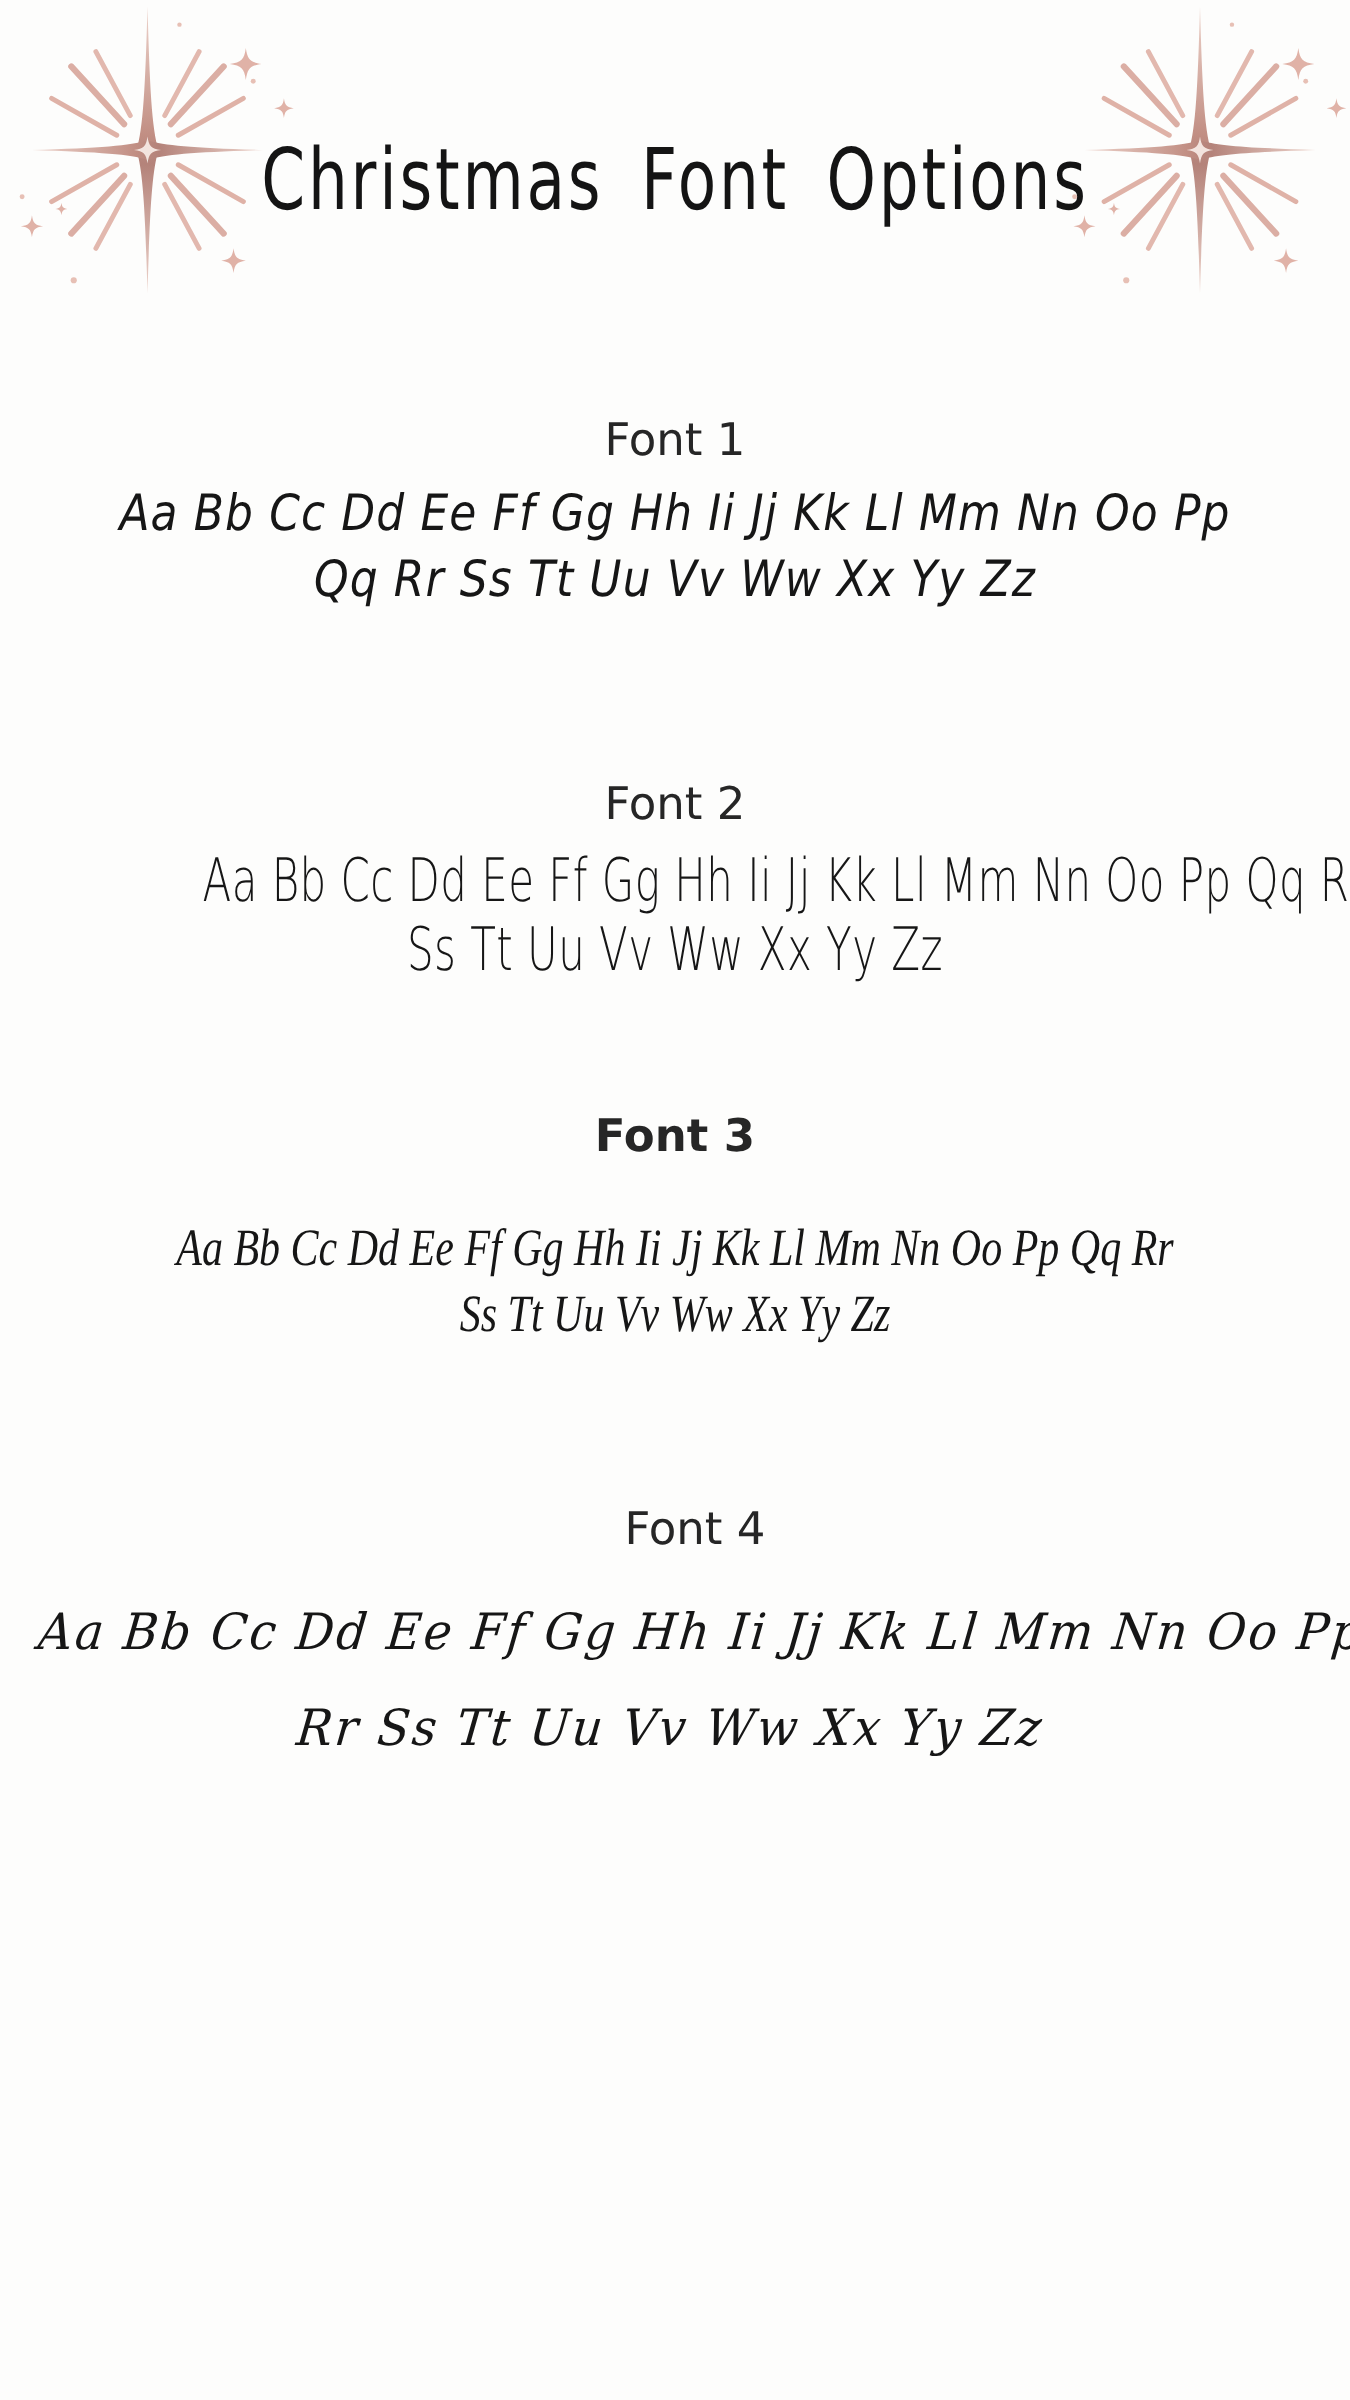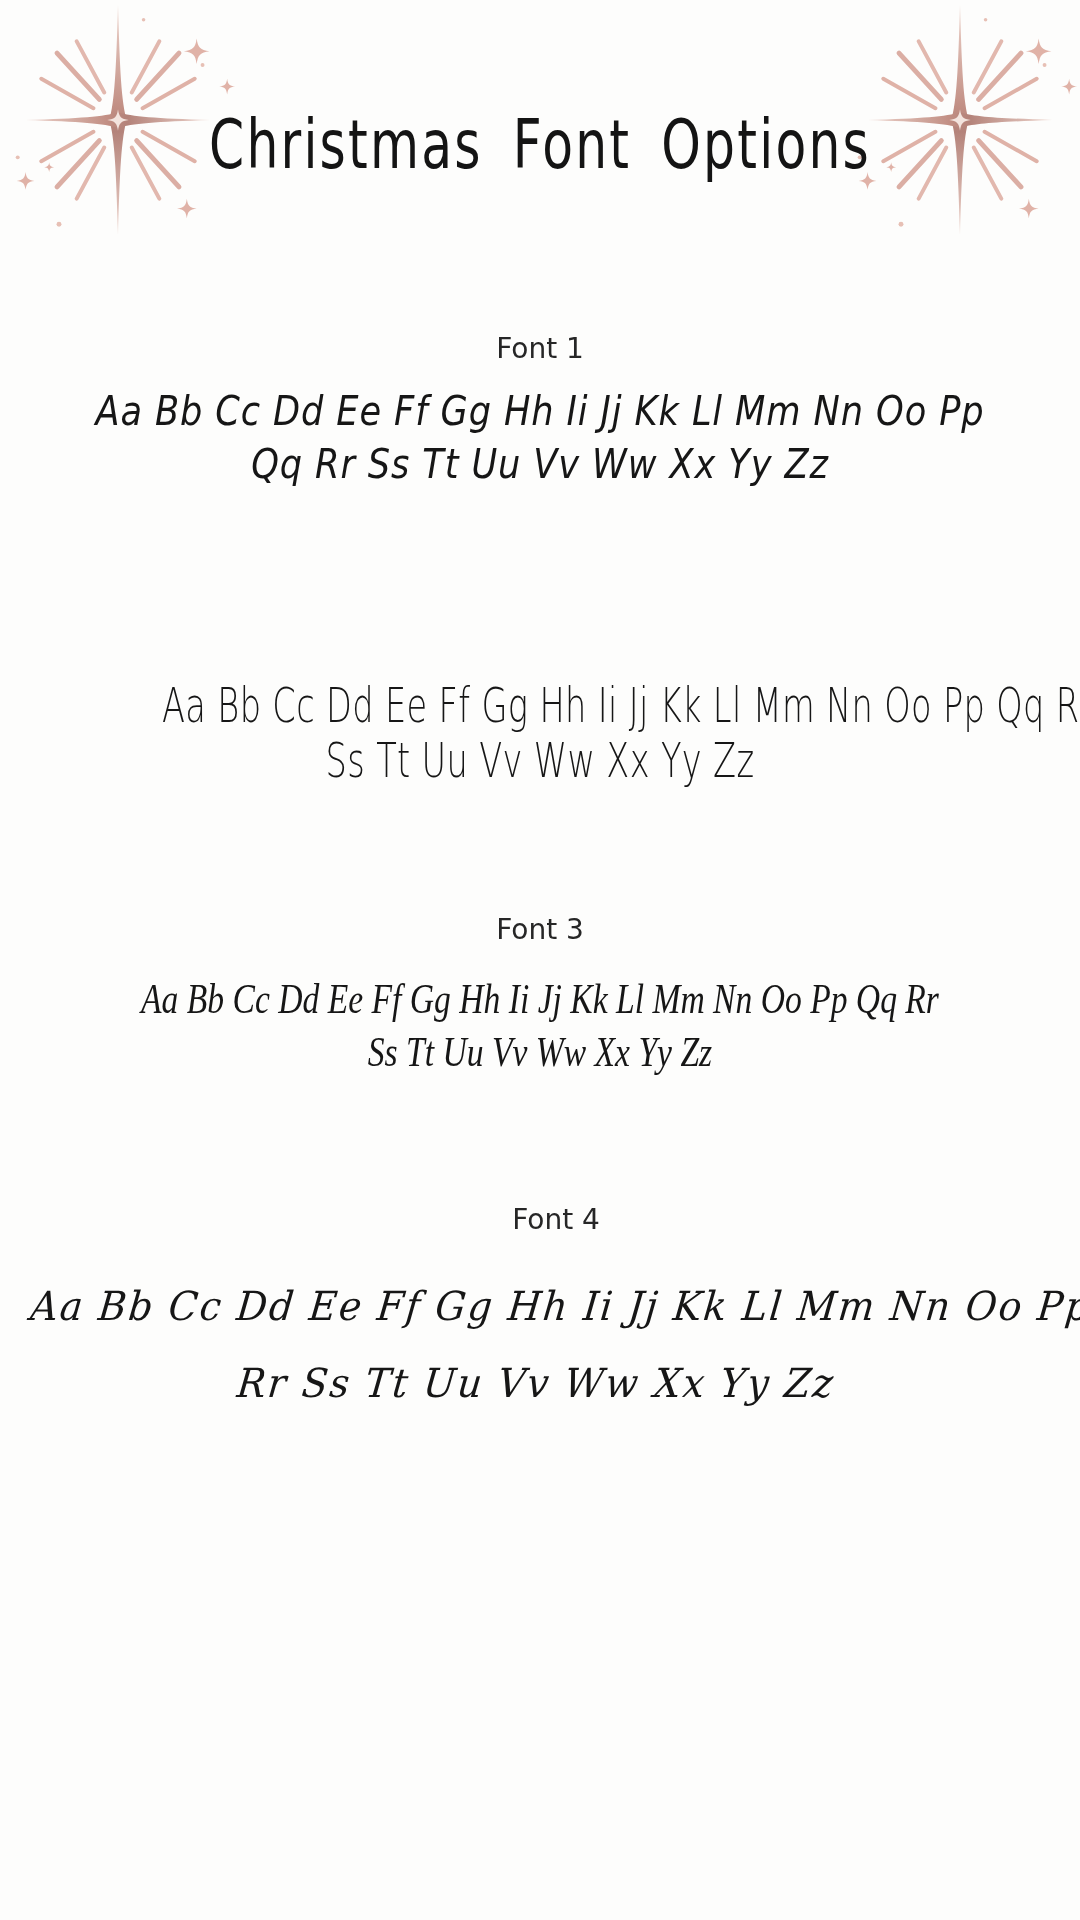--- a/index.html
+++ b/index.html
@@ -12,23 +12,23 @@
   .star-left{left:0;}
   .star-right{left:842px;}
   .title{
     position:absolute;top:108px;left:0;width:100%;text-align:center;
     font-family:"DejaVu Sans",sans-serif;font-size:68px;font-weight:400;
     color:#141414;line-height:1.1;letter-spacing:3px;word-spacing:16px;
     transform:scaleX(0.74);transform-origin:50% 50%;white-space:nowrap;
   }
   .font-label{
     position:absolute;left:0;width:100%;text-align:center;line-height:1;
-    font-family:"DejaVu Sans",sans-serif;font-weight:500;font-size:28px;color:#262626;
+    font-family:"DejaVu Sans",sans-serif;font-weight:500;font-size:36px;color:#262626;
   }
-  .label-1{top:335px;} .label-2{top:626px;} .label-3{top:916px;} .label-4{top:1206px;padding-left:16px;}
+  .label-1{top:335px;} .label-2{top:626px;} .label-3{top:892px;font-weight:bold;} .label-4{top:1206px;padding-left:16px;}
   .sample{position:absolute;left:0;width:100%;text-align:center;color:#161616;transform-origin:50% 50%;}
   .sample .line{white-space:nowrap;}
   .sample-1{
     top:385px;font-family:"DejaVu Sans",sans-serif;font-style:italic;
     font-size:40px;line-height:53px;letter-spacing:1px;transform:scaleX(0.88);
   }
   .sample-2{
     top:678px;font-family:"DejaVu Sans",sans-serif;font-weight:300;
     font-size:48px;line-height:55px;letter-spacing:0.5px;transform:scaleX(0.70);
   }
@@ -108,20 +108,21 @@
   </svg>
 
   <div class="title">Christmas Font Options</div>
 
   <div class="font-label label-1">Font 1</div>
   <div class="sample sample-1">
     <div class="line">Aa Bb Cc Dd Ee Ff Gg Hh Ii Jj Kk Ll Mm Nn Oo Pp</div>
     <div class="line">Qq Rr Ss Tt Uu Vv Ww Xx Yy Zz</div>
   </div>
 
+  <div class="font-label label-2">Font 2</div>
   <div class="sample sample-2">
     <div class="line">Aa Bb Cc Dd Ee Ff Gg Hh Ii Jj Kk Ll Mm Nn Oo Pp Qq Rr</div>
     <div class="line">Ss Tt Uu Vv Ww Xx Yy Zz</div>
   </div>
 
   <div class="font-label label-3">Font 3</div>
   <div class="sample sample-3">
     <div class="line">Aa Bb Cc Dd Ee Ff Gg Hh Ii Jj Kk Ll Mm Nn Oo Pp Qq Rr</div>
     <div class="line">Ss Tt Uu Vv Ww Xx Yy Zz</div>
   </div>

